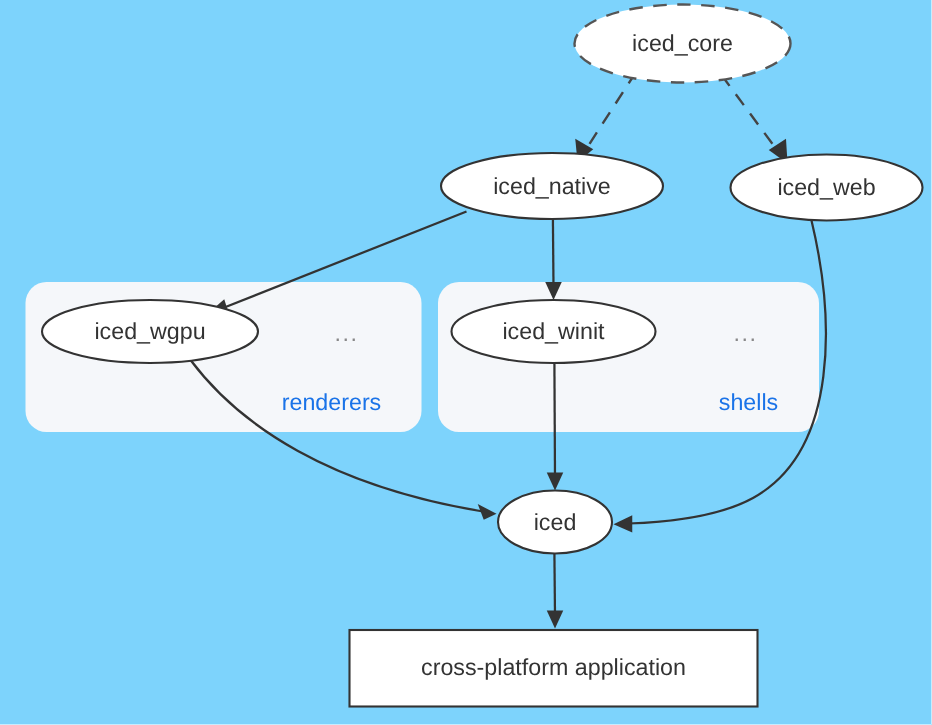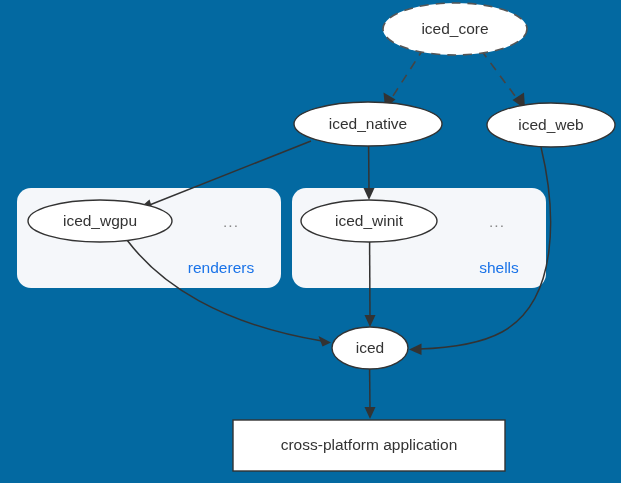--- a/index.html
+++ b/index.html
@@ -7,21 +7,21 @@
     padding: 0;
     background: #ffffff;
   }
   body {
     font-family: "Liberation Sans", sans-serif;
   }
   #diagram-root {
     position: relative;
     width: 621px;
     height: 483px;
-    background: #0369a1;
+    background: #7dd3fc;
     overflow: hidden;
   }
   #diagram-svg {
     position: absolute;
     left: 0;
     top: 0;
     width: 621px;
     height: 483px;
   }
   .node-label {

